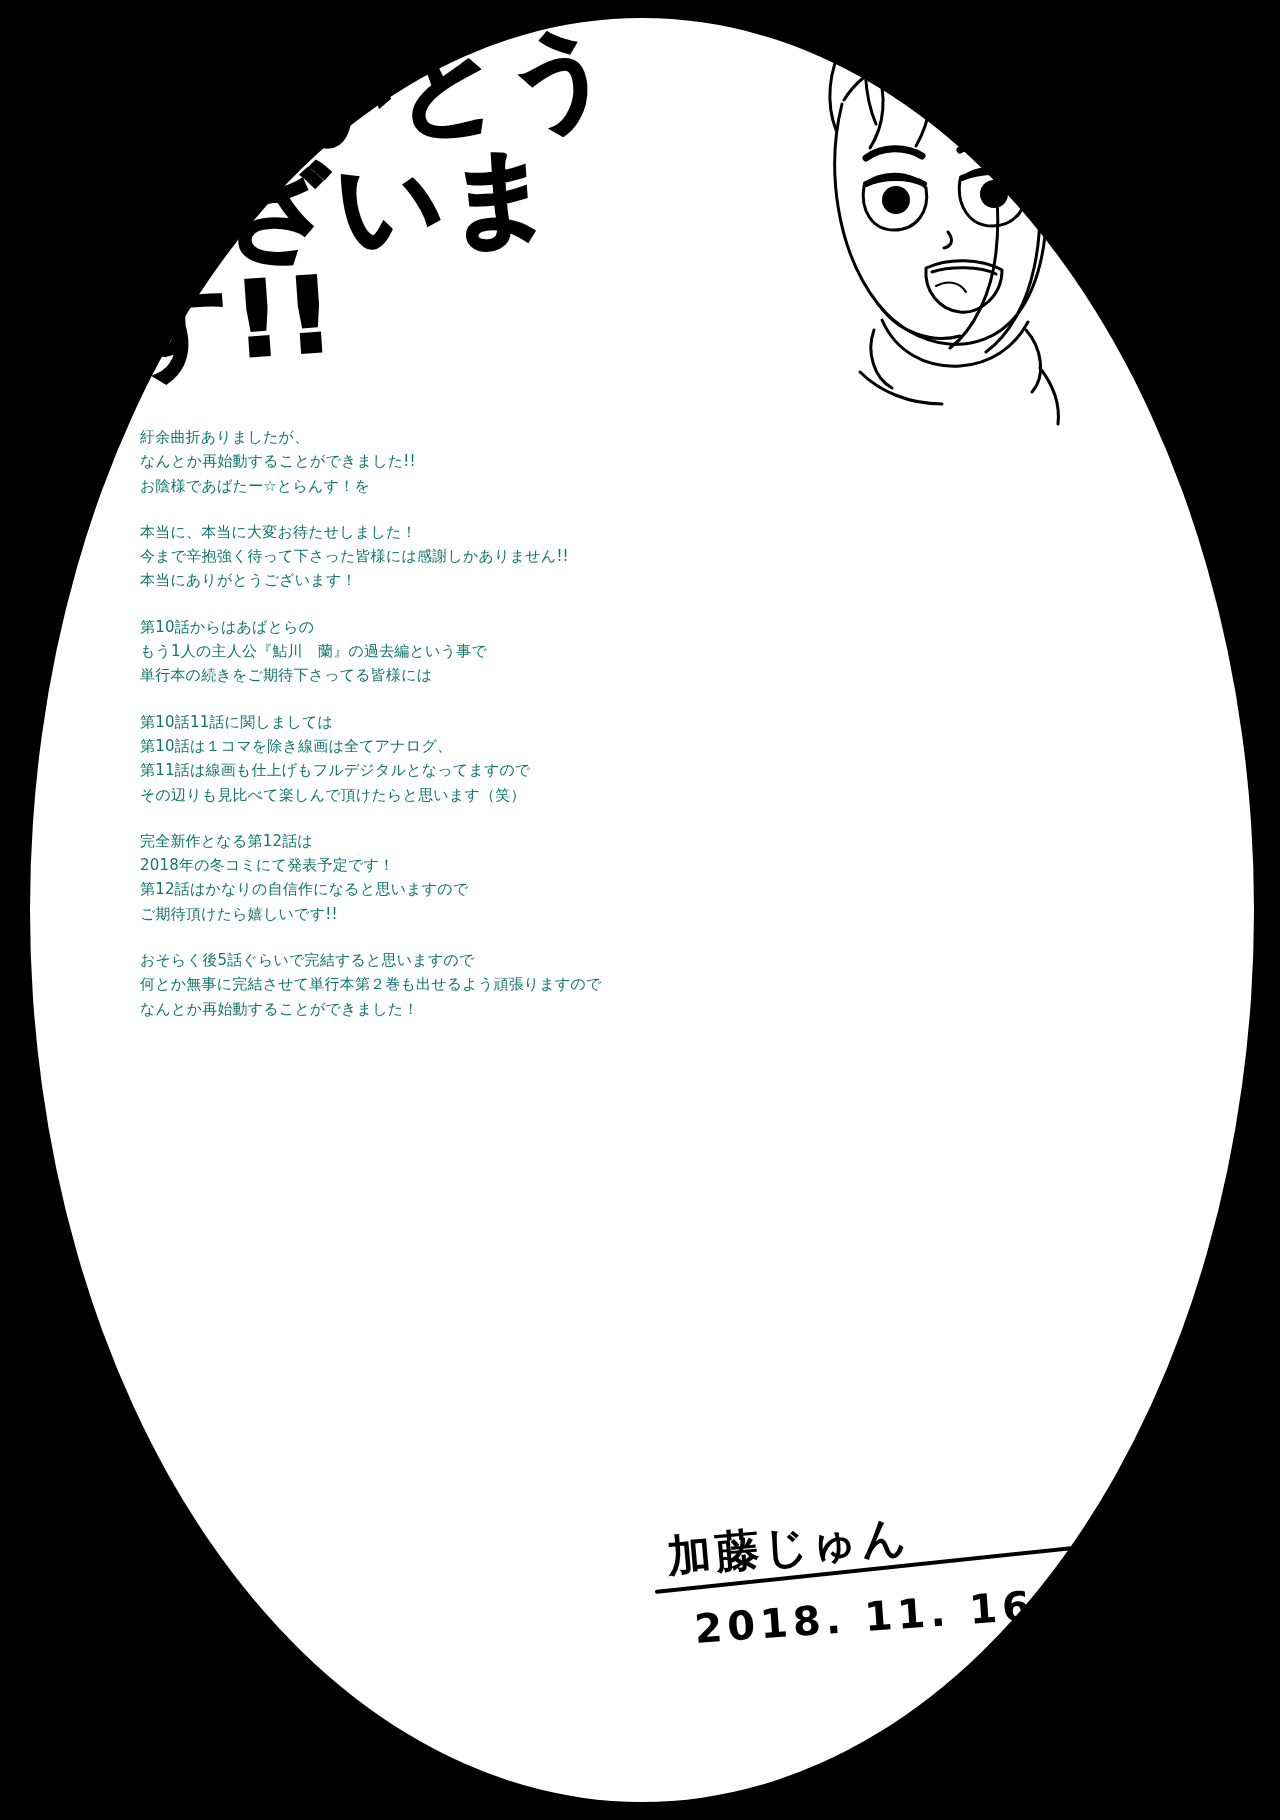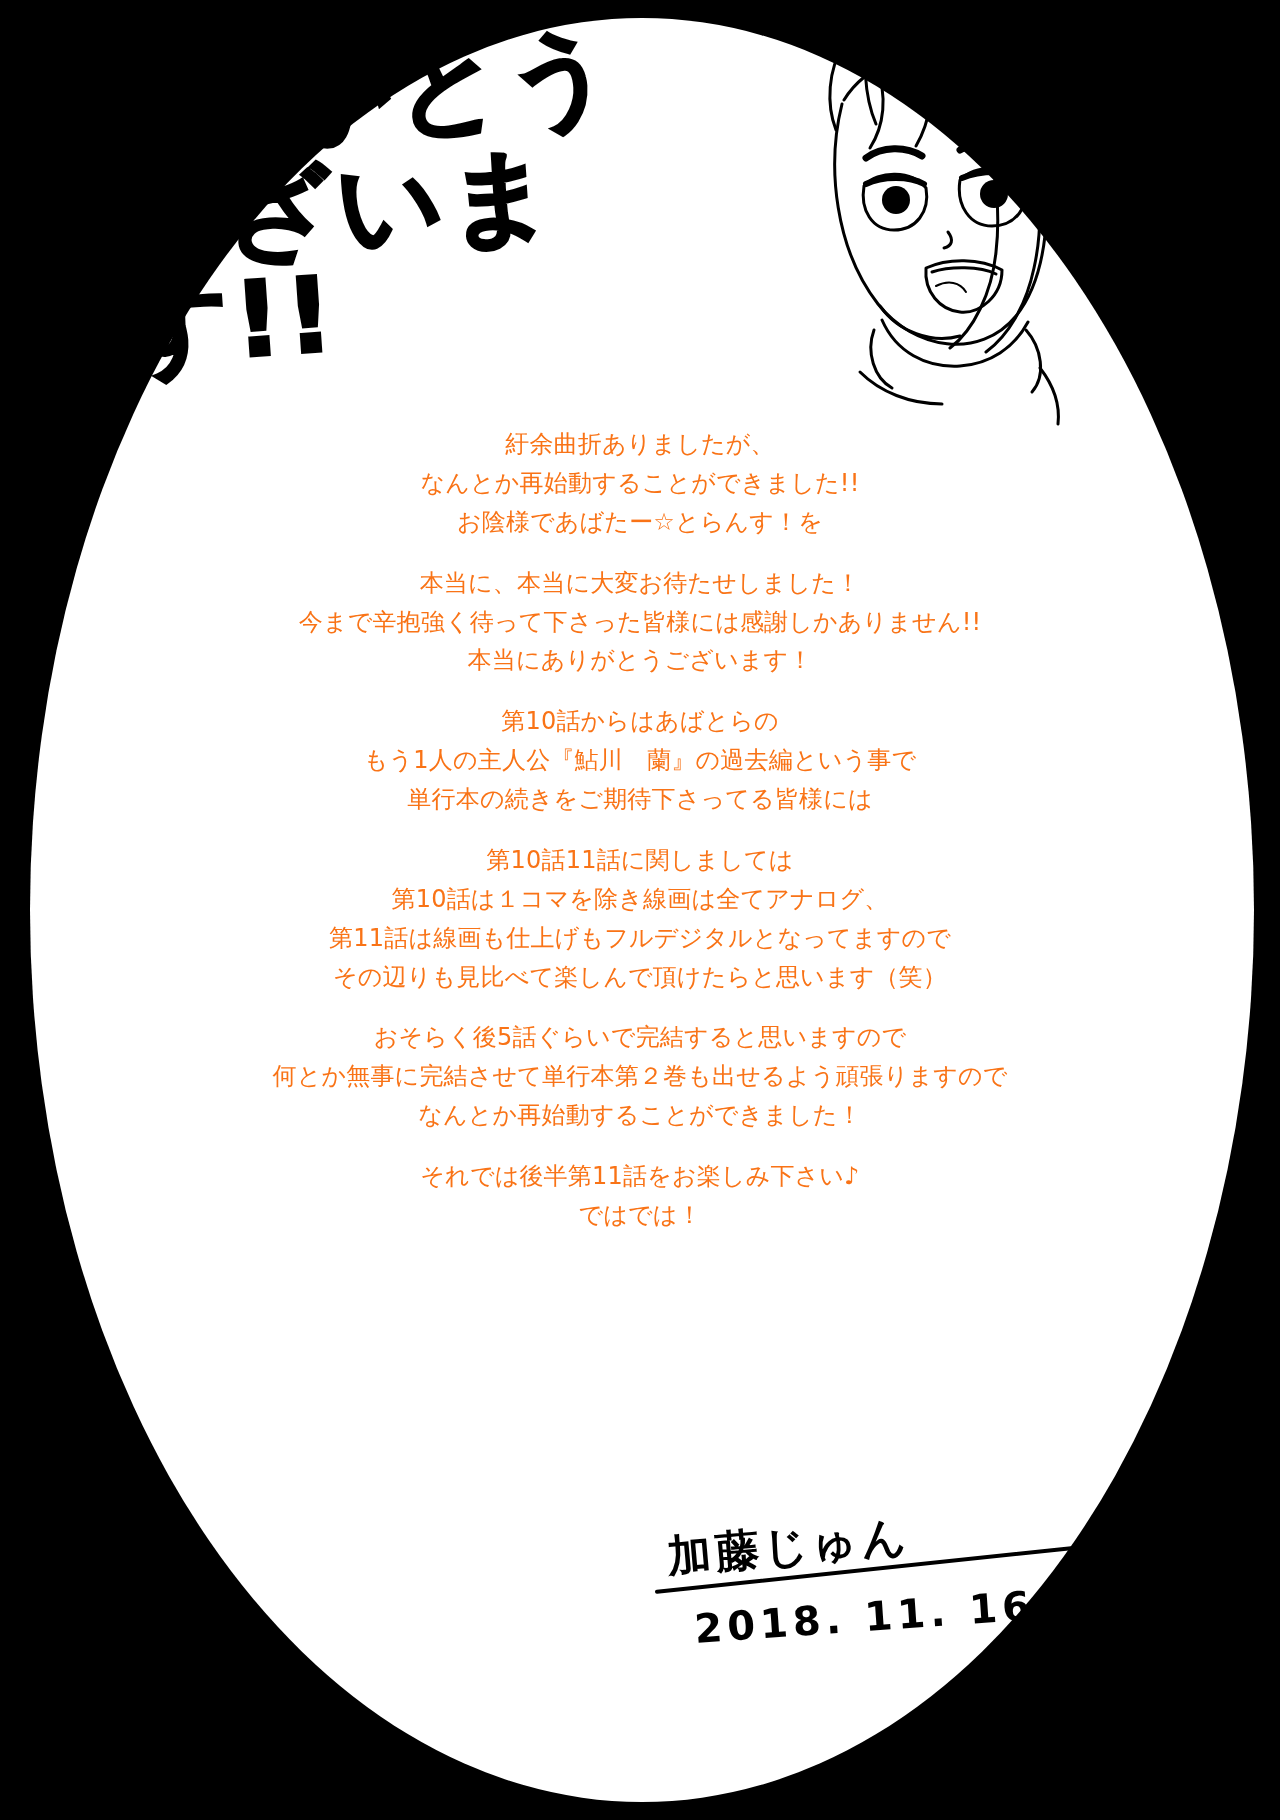--- a/index.html
+++ b/index.html
@@ -64,24 +64,23 @@
     height: 450px;
   }
   #character svg { display: block; }
 
   
   #body-text {
     position: absolute;
     left: 140px;
     top: 425px;
     width: 1000px;
-    text-align: center;
-    color: #f97316;
-    font-family: "DejaVu Sans", sans-serif;
-    font-size: 24px;
+    color: #0f766e;
+    font-family: "DejaVu Sans", sans-serif;
+    font-size: 15px;
     line-height: 1.62;
     letter-spacing: 0.2px;
   }
   #body-text .para {
     margin-bottom: 22px;
   }
   #body-text .para:last-child { margin-bottom: 0; }
   #body-text .line { display: block; white-space: pre; }
 
   
@@ -204,27 +203,29 @@
       <span class="line">もう1人の主人公『鮎川　蘭』の過去編という事で</span>
       <span class="line">単行本の続きをご期待下さってる皆様には</span>
     </div>
     <div class="para">
       <span class="line">第10話11話に関しましては</span>
       <span class="line">第10話は１コマを除き線画は全てアナログ、</span>
       <span class="line">第11話は線画も仕上げもフルデジタルとなってますので</span>
       <span class="line">その辺りも見比べて楽しんで頂けたらと思います（笑）</span>
     </div>
     <div class="para">
+      <span class="line">完全新作となる第12話は</span>
+      <span class="line">2018年の冬コミにて発表予定です！</span>
+      <span class="line">第12話はかなりの自信作になると思いますので</span>
+      <span class="line">ご期待頂けたら嬉しいです!!</span>
+    </div>
+    <div class="para">
       <span class="line">おそらく後5話ぐらいで完結すると思いますので</span>
       <span class="line">何とか無事に完結させて単行本第２巻も出せるよう頑張りますので</span>
       <span class="line">なんとか再始動することができました！</span>
-    </div>
-    <div class="para">
-      <span class="line">それでは後半第11話をお楽しみ下さい♪</span>
-      <span class="line">ではでは！</span>
     </div>
   </div>
 
   <div id="signature">
     <div id="sig-name">加藤じゅん</div>
     <div id="sig-underline"></div>
     <div id="sig-date">2018. 11. 16</div>
   </div>
 
 </div>

